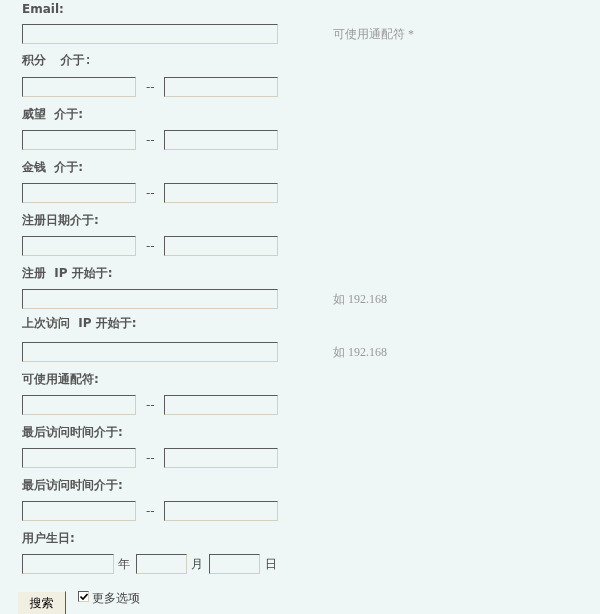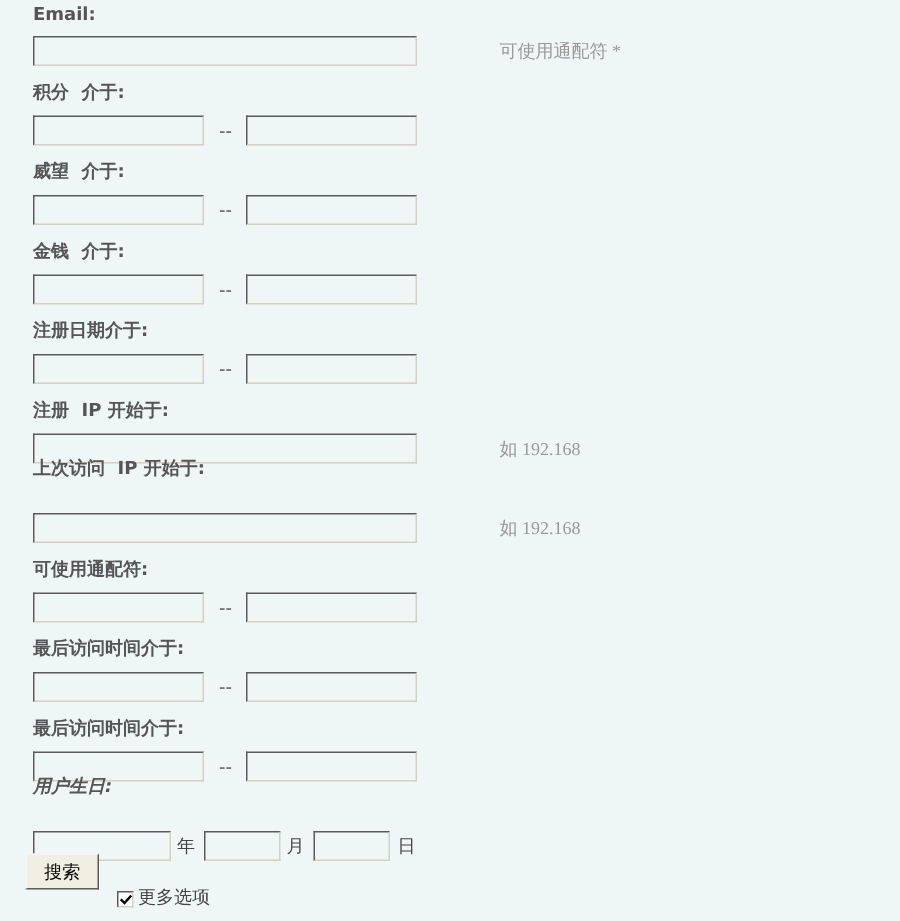--- a/index.html
+++ b/index.html
@@ -63,42 +63,42 @@
   }
   .unit {
     position: absolute;
     font-size: 12px;
     color: #444;
     line-height: 14px;
   }
   .btn {
     position: absolute;
     left: 17px;
-    top: 569px;
+    top: 591px;
     width: 49px;
     height: 24px;
     box-sizing: border-box;
     background: #f1efe2;
     border-top: 1px solid #f6f5ee;
     border-left: 1px solid #f6f5ee;
     border-right: 1px solid #5b5b5b;
     border-bottom: 1px solid #5b5b5b;
     font-size: 12px;
     color: #000;
     padding: 0;
     cursor: pointer;
     font-family: "DejaVu Sans", "Liberation Sans", sans-serif;
   }
   .chk-wrap {
     position: absolute;
     left: 78px;
     top: 591px;
     height: 14px;
     display: flex;
-    align-items: flex-end;
+    align-items: flex-start;
   }
   .chk {
     width: 11px;
     height: 11px;
     box-sizing: border-box;
     border-top: 1px solid #5b5b5b;
     border-left: 1px solid #5b5b5b;
     border-right: 1px solid #d4cfbf;
     border-bottom: 1px solid #d4cfbf;
     background: #fff;
@@ -114,21 +114,21 @@
 </style>
 </head>
 <body>
 
 <div class="form">
 
   <div class="label" style="top:2px;">Email:</div>
   <input class="inp full" style="top: 24px;" type="text" value="">
   <div class="hint" style="top:27px;">可使用通配符 *</div>
 
-  <div class="label" style="top:54px;">积分  介于:</div>
+  <div class="label" style="top:54px;font-family:Liberation Mono, monospace;">积分  介于:</div>
   <input class="inp half1" style="top: 77px;" type="text" value="">
   <div class="sep" style="top:80px;">--</div>
   <input class="inp half2" style="top: 77px;" type="text" value="">
 
   <div class="label" style="top:107px;">威望  介于:</div>
   <input class="inp half1" style="top: 130px;" type="text" value="">
   <div class="sep" style="top:133px;">--</div>
   <input class="inp half2" style="top: 130px;" type="text" value="">
 
   <div class="label" style="top:160px;">金钱  介于:</div>
@@ -138,40 +138,40 @@
 
   <div class="label" style="top:213px;">注册日期介于:</div>
   <input class="inp half1" style="top: 236px;" type="text" value="">
   <div class="sep" style="top:239px;">--</div>
   <input class="inp half2" style="top: 236px;" type="text" value="">
 
   <div class="label" style="top:266px;">注册  IP 开始于:</div>
   <input class="inp full" style="top: 289px;" type="text" value="">
   <div class="hint" style="top:292px;">如 192.168</div>
 
-  <div class="label" style="top:305px;">上次访问  IP 开始于:</div>
+  <div class="label" style="top:316px;">上次访问  IP 开始于:</div>
   <input class="inp full" style="top: 342px;" type="text" value="">
   <div class="hint" style="top:345px;">如 192.168</div>
 
   <div class="label" style="top:372px;">可使用通配符:</div>
   <input class="inp half1" style="top: 395px;" type="text" value="">
   <div class="sep" style="top:398px;">--</div>
   <input class="inp half2" style="top: 395px;" type="text" value="">
 
   <div class="label" style="top:425px;">最后访问时间介于:</div>
   <input class="inp half1" style="top: 448px;" type="text" value="">
   <div class="sep" style="top:451px;">--</div>
   <input class="inp half2" style="top: 448px;" type="text" value="">
 
   <div class="label" style="top:478px;">最后访问时间介于:</div>
   <input class="inp half1" style="top: 501px;" type="text" value="">
   <div class="sep" style="top:504px;">--</div>
   <input class="inp half2" style="top: 501px;" type="text" value="">
 
-  <div class="label" style="top:517px;font-style:italic;">用户生日:</div>
+  <div class="label" style="top:531px;">用户生日:</div>
   <input class="inp" style="top: 554px; left: 22px; width: 92px;" type="text" value="">
   <div class="unit" style="top:557px; left:118px;">年</div>
   <input class="inp" style="top: 554px; left: 136px; width: 51px;" type="text" value="">
   <div class="unit" style="top:557px; left:191px;">月</div>
   <input class="inp" style="top: 554px; left: 209px; width: 51px;" type="text" value="">
   <div class="unit" style="top:557px; left:265px;">日</div>
 
   <button class="btn">搜索</button>
 
   <div class="chk-wrap">

